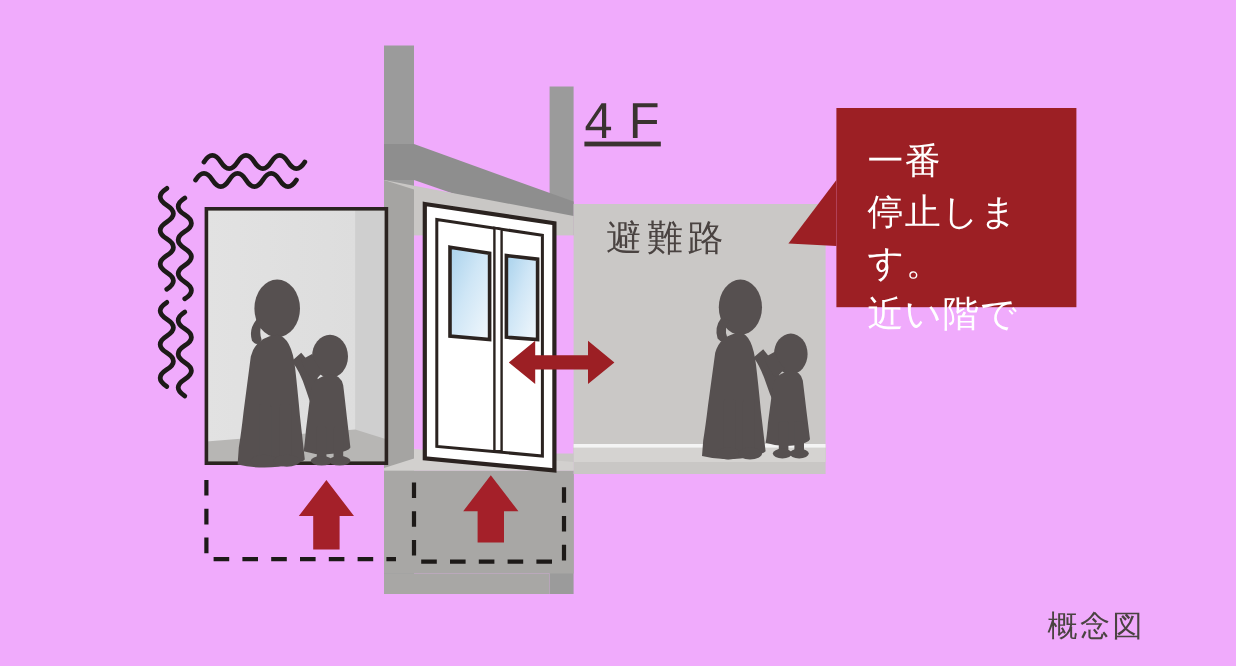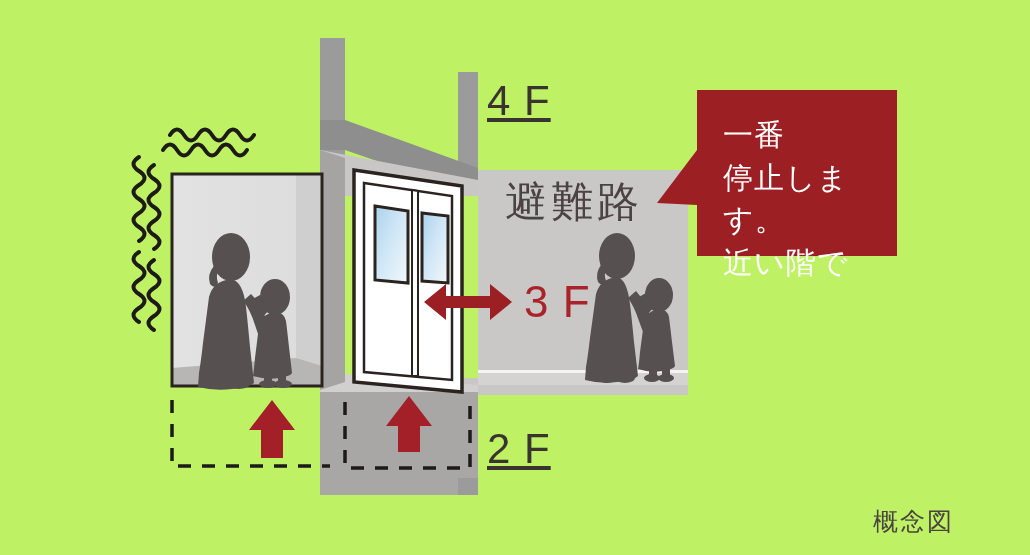--- a/index.html
+++ b/index.html
@@ -7,21 +7,21 @@
     padding: 0;
     background: #ffffff;
   }
   body {
     font-family: "Liberation Sans", "DejaVu Sans", sans-serif;
   }
   #stage {
     position: relative;
     width: 1030px;
     height: 555px;
-    background: #bef264;
+    background: #f0abfc;
     overflow: hidden;
   }
   #scene {
     position: absolute;
     inset: 0;
   }
   .txt {
     position: absolute;
     white-space: pre;
     line-height: 1.0;
@@ -35,22 +35,22 @@
     text-decoration: underline;
   }
   .floor-label-3f {
     font-family: "Liberation Sans", "DejaVu Sans", sans-serif;
     font-size: 44px;
     color: #a9242a;
     font-weight: 400;
     letter-spacing: 1px;
   }
   .jp-route {
-    font-family: Liberation Mono, monospace;
-    font-size: 42px;
+    font-family: Liberation Sans, sans-serif;
+    font-size: 30px;
     color: #4a4341;
     letter-spacing: 4px;
     font-weight: 400;
   }
   .callout-text {
     font-family: "DejaVu Sans", "Liberation Sans", sans-serif;
     font-size: 30px;
     color: #ffffff;
     line-height: 1.42;
     letter-spacing: 1px;
@@ -276,19 +276,17 @@
       <div>一番</div>
       <div>停止します。</div>
       <div>近い階で</div>
     </div>
   </div>
 
   <div class="txt floor-label" style="left:487px; top:80px;">4 F</div>
 
   <div class="txt jp-route" style="left:505px; top:184px;">避難路</div>
 
-  <div class="txt floor-label-3f" style="left:524px; top:280px;">3 F</div>
-
-  <div class="txt floor-label" style="left:487px; top:428px;">2 F</div>
+
 
   <div class="txt caption" style="left:873px; top:509px;">概念図</div>
 
 </div>
 
 </body></html>

